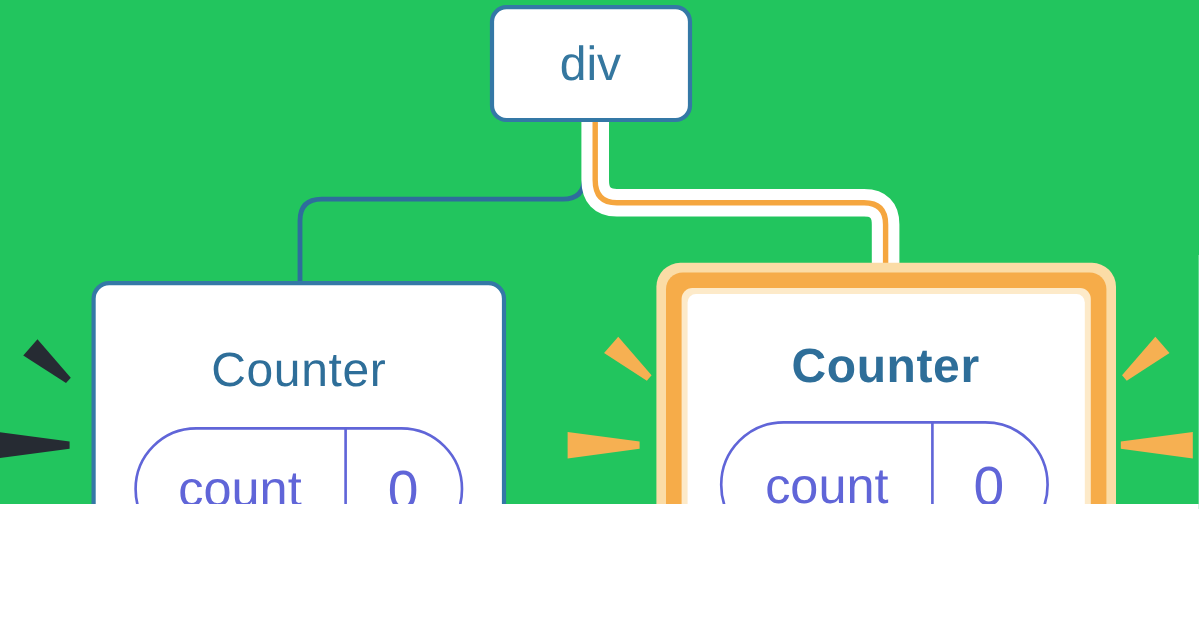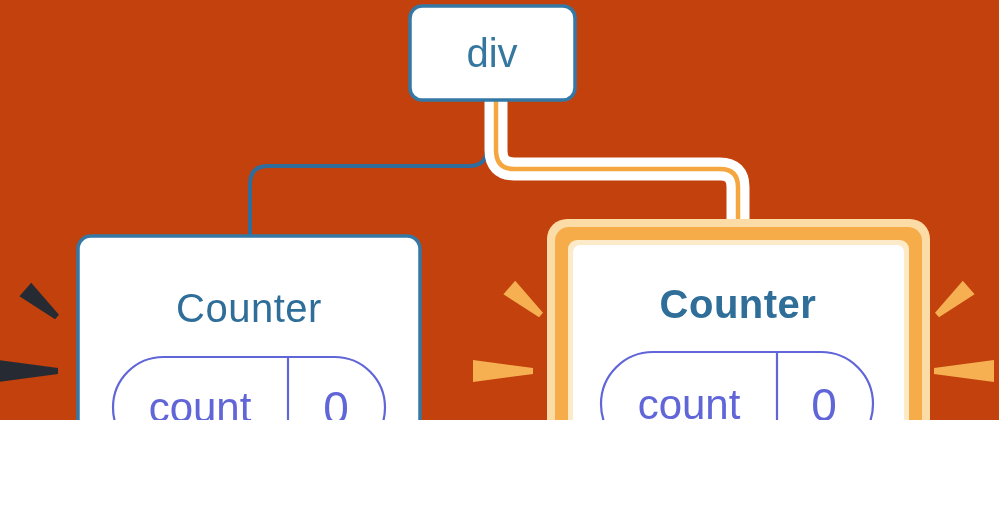--- a/index.html
+++ b/index.html
@@ -1,17 +1,17 @@
 <!DOCTYPE html>
 <html><head>
 <meta charset="utf-8">
 <style>
   html,body{margin:0;padding:0;}
   body{background:#ffffff;}
-  .stage{position:relative;width:999px;height:420px;background:#c2410c;overflow:hidden;}
+  .stage{position:relative;width:999px;height:420px;background:#22c55e;overflow:hidden;}
   svg{display:block;}
   svg text{font-family:"Liberation Sans",sans-serif;}
   .node-label{font-size:40px;font-weight:500;}
   .card-title{font-size:40px;font-weight:500;letter-spacing:.5px;}
   .card-title-bold{font-size:40px;font-weight:700;letter-spacing:.5px;}
   .pill-key{font-size:42px;font-weight:400;}
   .pill-val{font-size:46px;font-weight:400;}
 </style>
 </head>
 <body>

